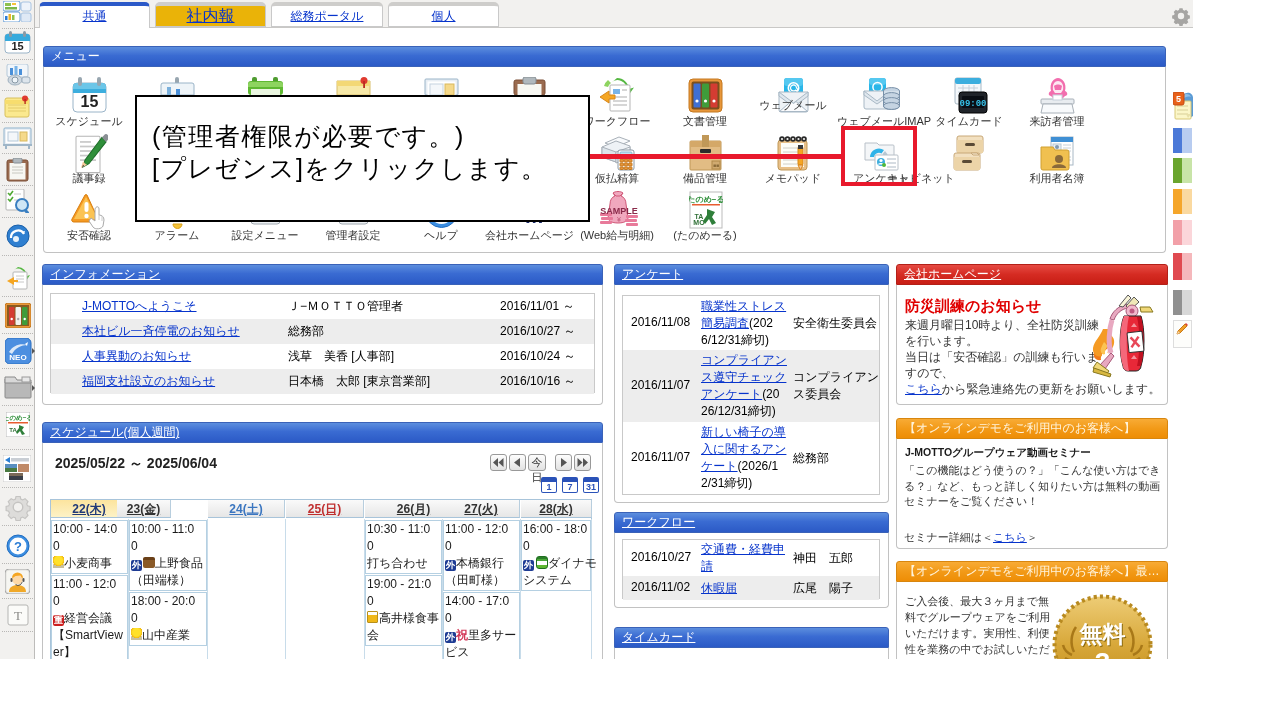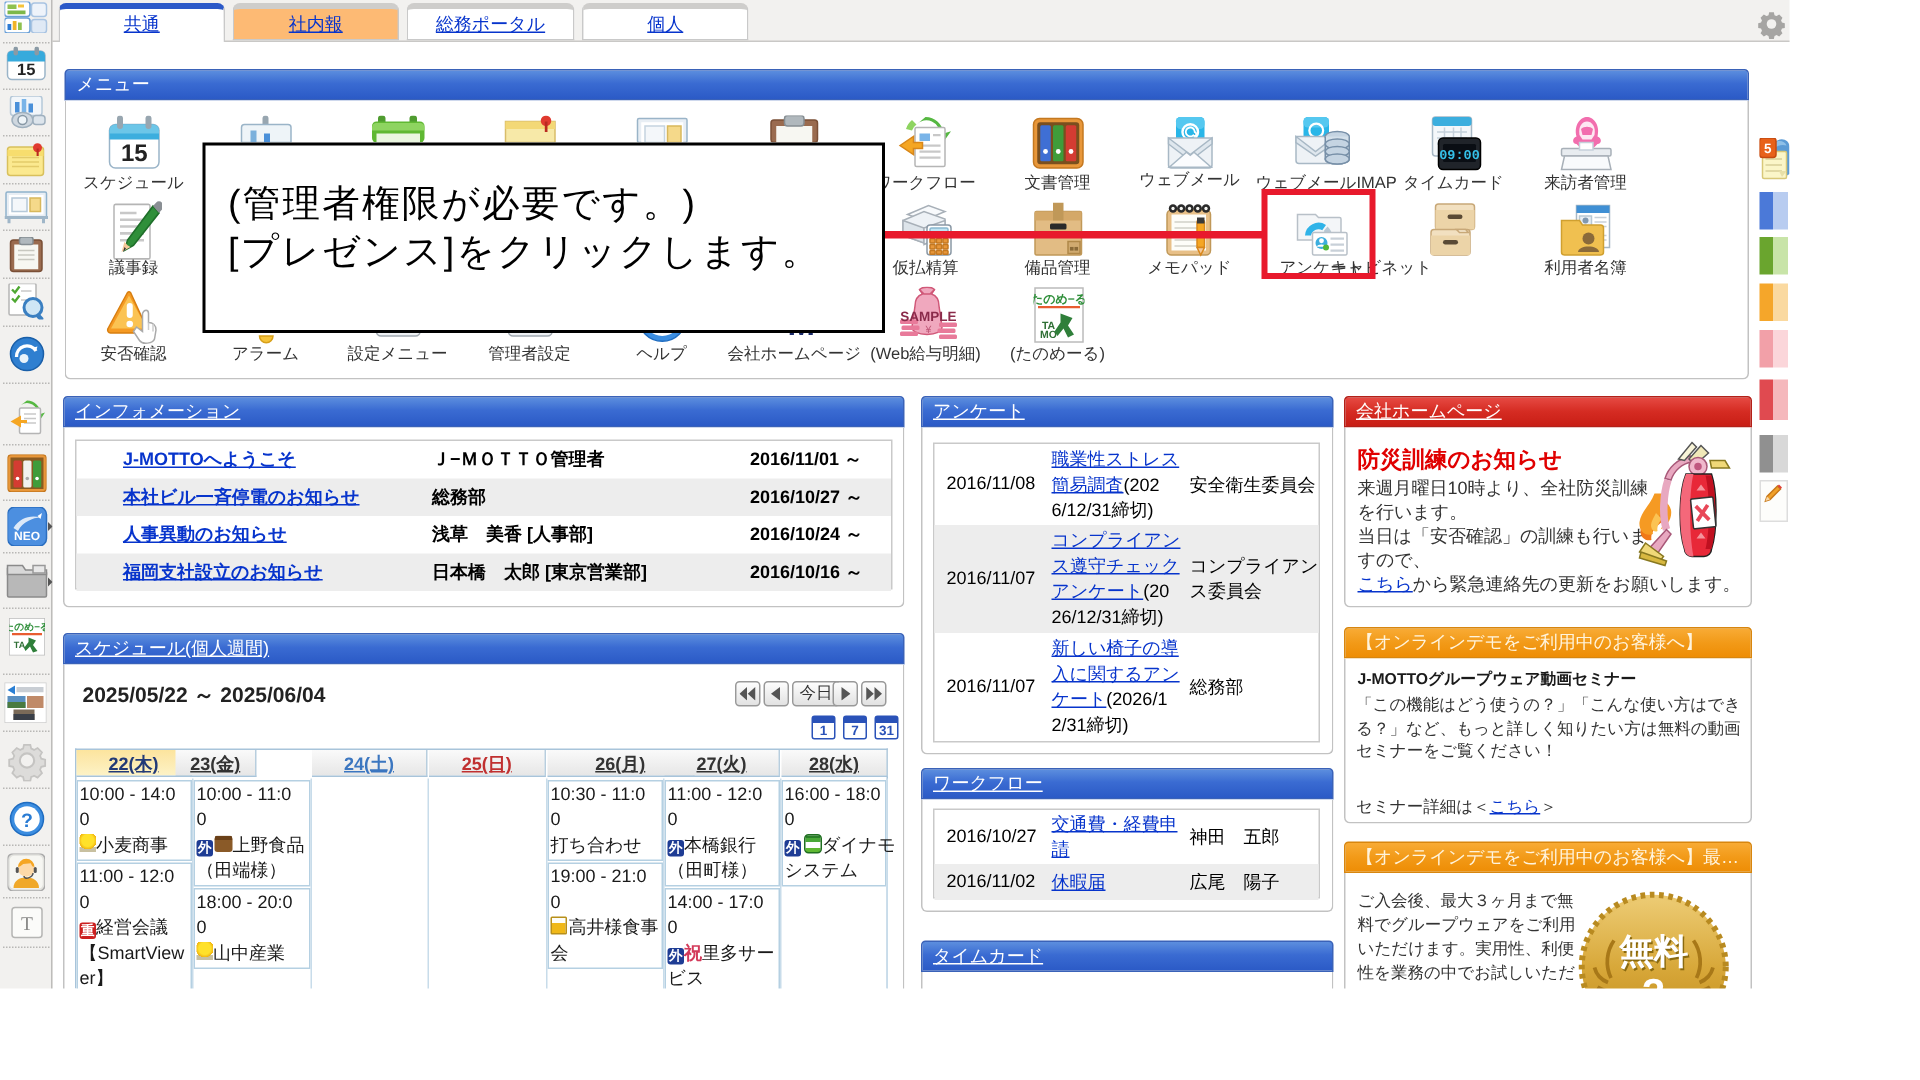--- a/index.html
+++ b/index.html
@@ -29,21 +29,21 @@
 <body>
 
 <div class="abs" style="left:0;top:0;width:1193px;height:28px;background:#f2f1ef;border-bottom:1px solid #c9c8c6"></div>
 
 <svg class="abs" style="left:1171px;top:6px" width="20" height="20" viewBox="0 0 20 20">
     <path fill="#a6a5a3" d="M8.2 1h3.6l.5 2.2a7 7 0 0 1 1.6.7l2-1.1 2.5 2.5-1.1 2a7 7 0 0 1 .7 1.6l2.2.5v3.6l-2.2.5a7 7 0 0 1-.7 1.6l1.1 2-2.5 2.5-2-1.1a7 7 0 0 1-1.6.7l-.5 2.2H8.2l-.5-2.2a7 7 0 0 1-1.6-.7l-2 1.1-2.5-2.5 1.1-2a7 7 0 0 1-.7-1.6L-.2 13V9.4l2.2-.5a7 7 0 0 1 .7-1.6l-1.1-2 2.5-2.5 2 1.1a7 7 0 0 1 1.6-.7z" transform="scale(.87) translate(1.5,1.5)"></path>
     <circle cx="10" cy="10" r="3.2" fill="#f2f1ef"></circle>
   </svg>
 
 <div class="abs" style="left:39px;top:2px;width:111px;height:26px;background:#fff;border:1px solid #c9c9c9;border-bottom:none;border-top:4px solid #2b59c8;border-radius:5px 5px 0 0;text-align:center;font-size:12px;line-height:21px;z-index:3"><a href="#">共通</a></div>
-<div class="abs" style="left:155px;top:2px;width:111px;height:25px;background:#fdba74;border:1px solid #c9c9c9;border-top:4px solid #cecdcb;border-radius:5px 5px 0 0;text-align:center;font-size:12px;line-height:20px;z-index:3"><a href="#">社内報</a></div>
+<div class="abs" style="left:155px;top:2px;width:111px;height:25px;background:#eab308;border:1px solid #c9c9c9;border-top:4px solid #cecdcb;border-radius:5px 5px 0 0;text-align:center;font-size:16px;line-height:20px;z-index:3"><a href="#">社内報</a></div>
 <div class="abs" style="left:271px;top:2px;width:112px;height:25px;background:#fff;border:1px solid #c9c9c9;border-top:4px solid #cecdcb;border-radius:5px 5px 0 0;text-align:center;font-size:12px;line-height:20px;z-index:3"><a href="#">総務ポータル</a></div>
 <div class="abs" style="left:388px;top:2px;width:111px;height:25px;background:#fff;border:1px solid #c9c9c9;border-top:4px solid #cecdcb;border-radius:5px 5px 0 0;text-align:center;font-size:12px;line-height:20px;z-index:3"><a href="#">個人</a></div>
 
 <div id="rail" class="abs" style="left:0;top:0;width:35px;height:660px;background:#f2f1ef;border-right:1px solid #bdbcba">
 <div class="rsep" style="top:28px"></div>
     <div class="rsep" style="top:59px"></div>
     <div class="rsep" style="top:90px"></div>
     <div class="rsep" style="top:122px"></div>
     <div class="rsep" style="top:153px"></div>
     <div class="rsep" style="top:185px"></div>
@@ -521,21 +521,21 @@
       <rect x="1" y="1" width="32" height="36" fill="#fff" stroke="#bbb"></rect>
       <text x="17" y="11" font-size="8" font-weight="bold" fill="#2f8f3a" text-anchor="middle" font-family="Liberation Sans">たのめ−る</text>
       <rect x="3" y="13" width="28" height="1.5" fill="#e85c30"></rect>
       <text x="10" y="28" font-size="7" font-weight="bold" fill="#2f6f35" text-anchor="middle" font-family="Liberation Sans">TA<tspan x="10" dy="6">MO</tspan></text>
       <path d="M18 18l8 3-3 5 4 6-4 2-3-6-4 5-2-3 4-6z" fill="#2f7f3a"></path>
     </svg>
 
 <div class="lbl" style="left:45px;top:114px;width:88px">スケジュール</div>
 <div class="lbl" style="left:573px;top:114px;width:88px">ワークフロー</div>
 <div class="lbl" style="left:661px;top:114px;width:88px">文書管理</div>
-<div class="lbl" style="left:749px;top:112px;width:88px">ウェブメール</div>
+<div class="lbl" style="left:749px;top:98px;width:88px">ウェブメール</div>
 <div class="lbl" style="left:837px;top:114px;width:88px">ウェブメールIMAP</div>
 <div class="lbl" style="left:925px;top:114px;width:88px">タイムカード</div>
 <div class="lbl" style="left:1013px;top:114px;width:88px">来訪者管理</div>
 <div class="lbl" style="left:45px;top:171px;width:88px">議事録</div>
 <div class="lbl" style="left:573px;top:171px;width:88px">仮払精算</div>
 <div class="lbl" style="left:661px;top:171px;width:88px">備品管理</div>
 <div class="lbl" style="left:749px;top:171px;width:88px">メモパッド</div>
 <div class="lbl" style="left:837px;top:171px;width:88px;z-index:22">アンケート</div>
 <div class="lbl" style="left:877px;top:171px;width:88px">キャビネット</div>
 <div class="lbl" style="left:1013px;top:171px;width:88px">利用者名簿</div>
@@ -544,21 +544,21 @@
 <div class="lbl" style="left:221px;top:228px;width:88px">設定メニュー</div>
 <div class="lbl" style="left:309px;top:228px;width:88px">管理者設定</div>
 <div class="lbl" style="left:397px;top:228px;width:88px">ヘルプ</div>
 <div class="lbl" style="left:485px;top:228px;width:88px">会社ホームページ</div>
 <div class="lbl" style="left:573px;top:228px;width:88px">(Web給与明細)</div>
 <div class="lbl" style="left:661px;top:228px;width:88px">(たのめーる)</div>
 </div>
 
 <div class="hdr" style="left:42px;top:264px;width:561px"><u>インフォメーション</u></div>
 <div class="sbody" style="left:42px;top:285px;width:561px;height:120px"></div>
-<div id="infotbl" class="tbl" style="left:50px;top:293px;width:545px;height:100px;font-size:12px;font-weight:bold">
+<div id="infotbl" class="tbl" style="left:50px;top:293px;width:545px;height:100px;font-size:12px;font-weight:normal">
 <div style="height:25px;line-height:25px;position:relative">
       <a href="#" style="position:absolute;left:31px">J-MOTTOへようこそ</a>
       <span style="position:absolute;left:237px">Ｊ−ＭＯＴＴＯ管理者</span>
       <span style="position:absolute;left:449px">2016/11/01 ～</span>
     </div>
 <div class="gray" style="height:25px;line-height:25px;position:relative">
       <a href="#" style="position:absolute;left:31px">本社ビル一斉停電のお知らせ</a>
       <span style="position:absolute;left:237px">総務部</span>
       <span style="position:absolute;left:449px">2016/10/27 ～</span>
     </div>
@@ -578,21 +578,21 @@
 <div class="sbody" style="left:42px;top:443px;width:561px;height:226px"></div>
 <div id="sched">
 <div class="abs" style="left:55px;top:455px;font-size:14px;font-weight:bold;color:#222">2025/05/22 ～ 2025/06/04</div>
 
 <div class="navb" style="left:490px;width:17px"><svg width="11" height="9" viewBox="0 0 11 9" style="margin-top:3px">
         <path d="M5 0v9L0 4.5zM10.5 0v9L5.5 4.5z" fill="#555"></path>
       </svg></div>
 <div class="navb" style="left:509px;width:17px"><svg width="7" height="9" viewBox="0 0 7 9" style="margin-top:3px">
         <path d="M6 0v9L0 4.5z" fill="#555"></path>
       </svg></div>
-<div class="navb" style="left:528px;width:32px;font-size:11px;line-height:15px;color:#333">今日</div>
+<div class="navb" style="left:528px;width:18px;font-size:11px;line-height:15px;color:#333">今日</div>
 <div class="navb" style="left:555px;width:17px"><svg width="7" height="9" viewBox="0 0 7 9" style="margin-top:3px">
         <path d="M1 0v9l6-4.5z" fill="#555"></path>
       </svg></div>
 <div class="navb" style="left:574px;width:17px"><svg width="11" height="9" viewBox="0 0 11 9" style="margin-top:3px">
         <path d="M.5 0v9l5-4.5zM6 0v9l5-4.5z" fill="#555"></path>
       </svg></div>
 
 <div class="mcal" style="left:541px">1</div>
 <div class="mcal" style="left:562px">7</div>
 <div class="mcal" style="left:583px">31</div>

